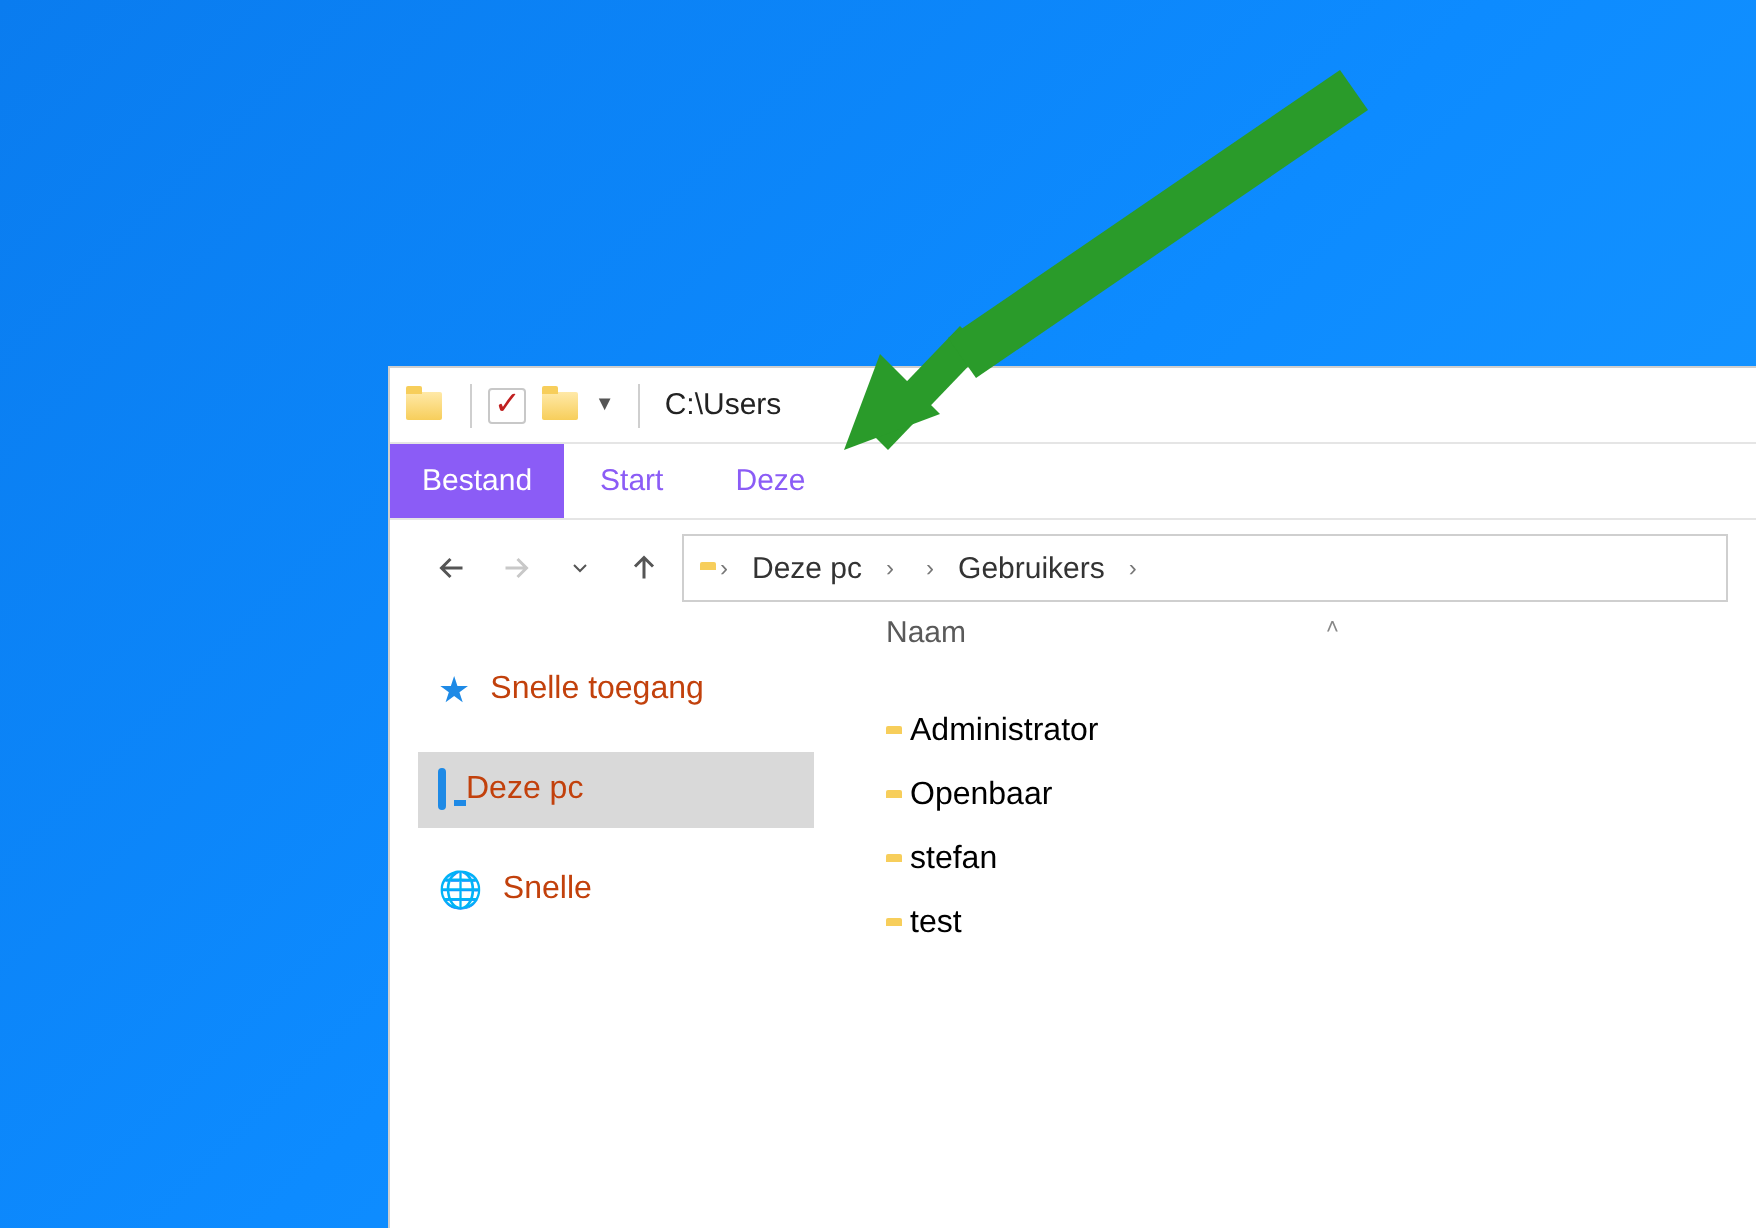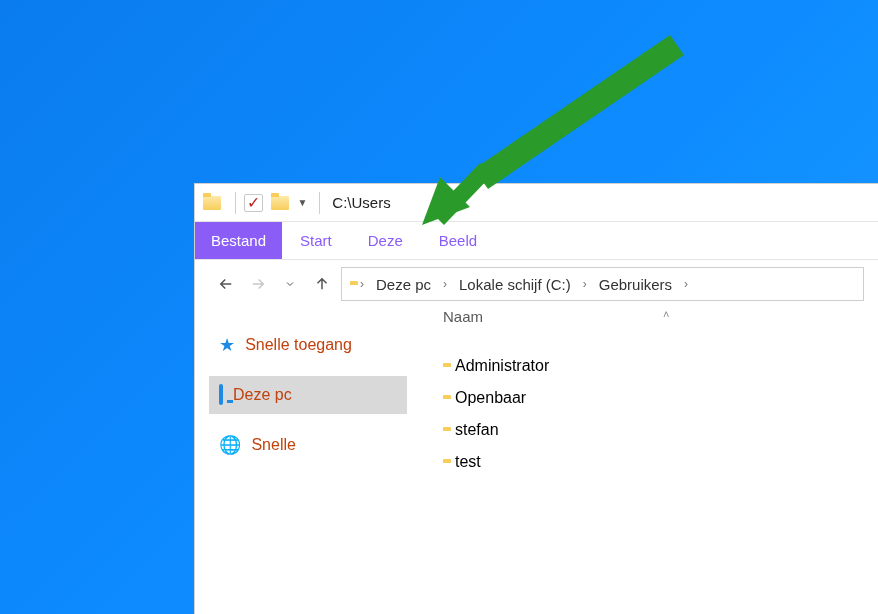--- a/index.html
+++ b/index.html
@@ -151,21 +151,20 @@
       </span>
     <span class="qat-dd">▼</span>
     <span class="divider"></span>
     <span class="title-text">C:\Users</span>
   </div>
 
   <div class="ribbon">
     <div class="tab file">Bestand</div>
     <div class="tab">Start</div>
     <div class="tab">Deze</div>
-    <div class="tab">Beeld</div>
   </div>
 
   <div class="navrow">
     <span class="navbtn">
       <svg width="18" height="18" viewBox="0 0 24 24" fill="none" stroke="#555" stroke-width="2">
           <path d="M19 12H5M11 18l-6-6 6-6"></path>
         </svg>
     </span>
     <span class="navbtn disabled">
       <svg width="18" height="18" viewBox="0 0 24 24" fill="none" stroke="#c8c8c8" stroke-width="2">
@@ -180,21 +179,20 @@
     <span class="navbtn">
       <svg width="18" height="18" viewBox="0 0 24 24" fill="none" stroke="#555" stroke-width="2">
           <path d="M12 19V5M6 11l6-6 6 6"></path>
         </svg>
     </span>
     <div class="addr">
       <span><span class="folder-sm folder-lg"></span></span>
       <span class="chev">›</span>
       <span class="seg">Deze pc</span>
       <span class="chev">›</span>
-      <span class="seg">Lokale schijf (C:)</span>
       <span class="chev">›</span>
       <span class="seg">Gebruikers</span>
       <span class="chev">›</span>
     </div>
   </div>
 
   <div class="content">
     <div class="sidebar">
       <div class="sb-item">
         <span class="star">★</span>

